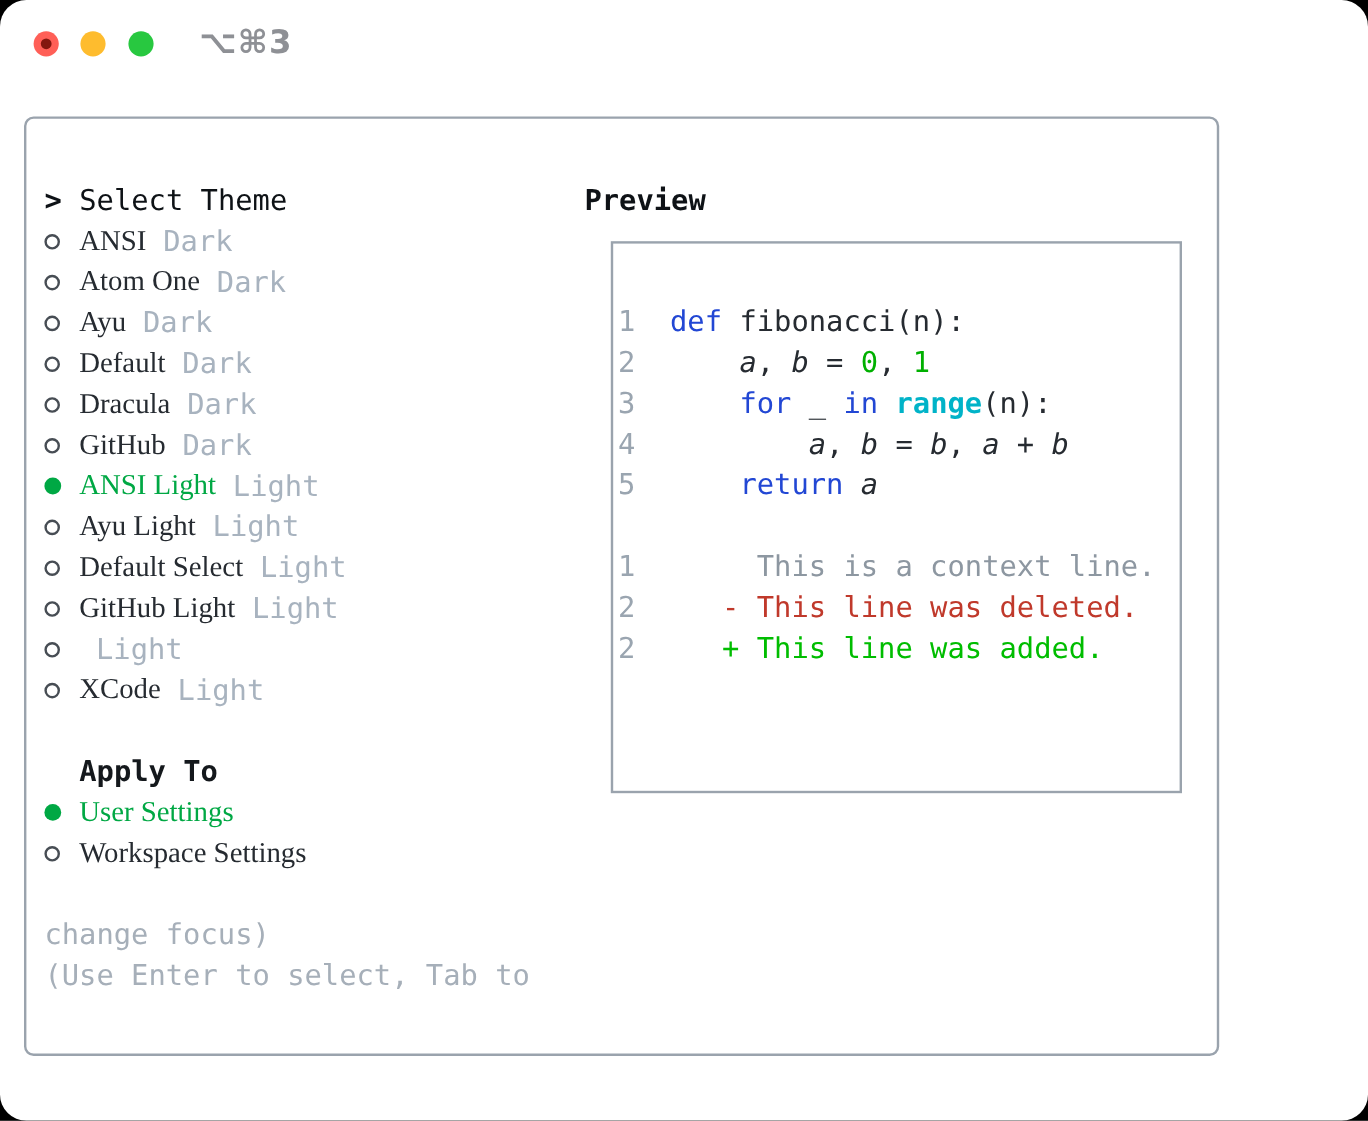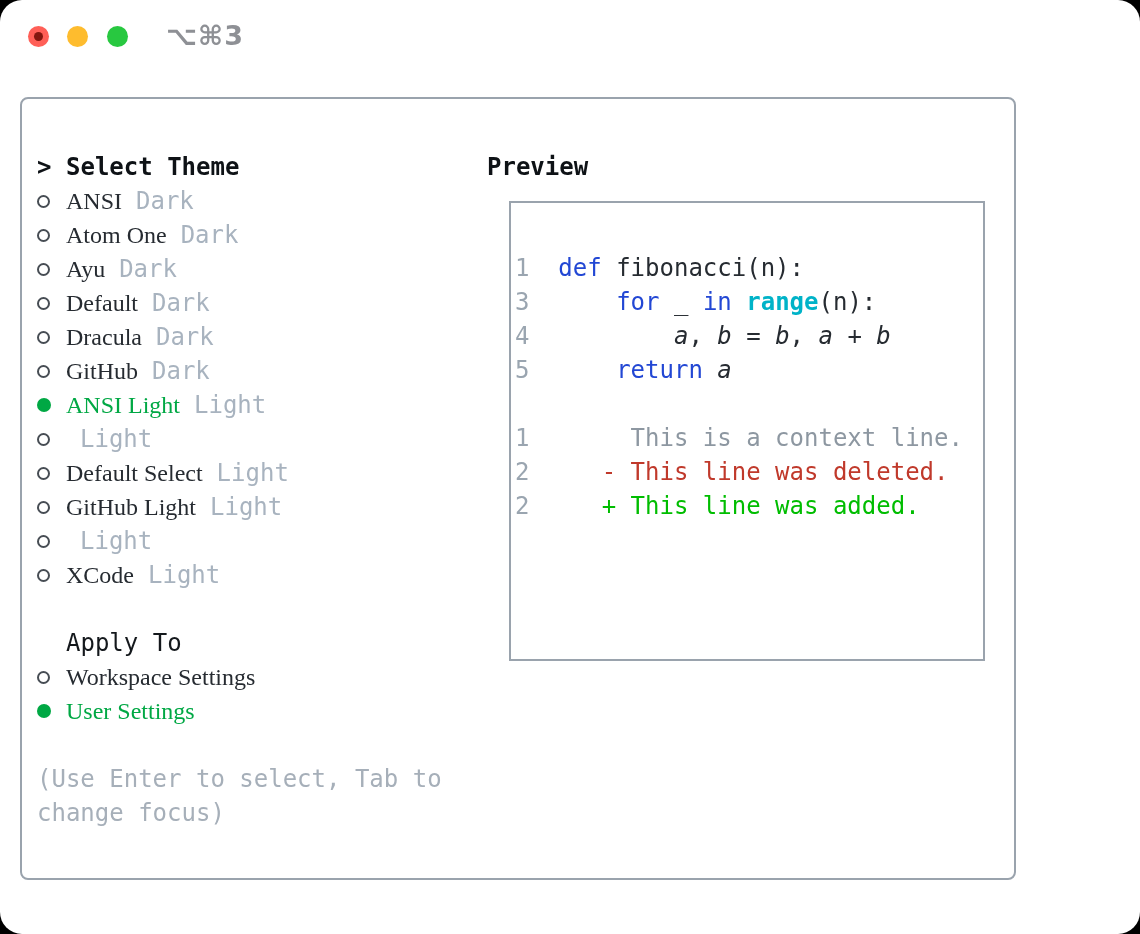--- a/index.html
+++ b/index.html
@@ -30,22 +30,22 @@
   
   .left-col{
     position:absolute;left:37px;top:150px;width:460px;
     font-size:24px;line-height:34px;color:var(--text,#262b31);
   }
   .row{display:flex;align-items:center;height:34px;white-space:pre;}
   .bullet{width:29px;flex:0 0 29px;display:flex;align-items:center;}
   .prompt{font-weight:700;color:#0e1216;}
   .circle{width:13px;height:13px;border-radius:50%;border:2.5px solid var(--circle,#474d54);box-sizing:border-box;}
   .circle.filled{width:14px;height:14px;border:none;background:var(--accent-green,#00a844);}
-  .hdr{font-weight:700;color:#0e1216;}
-  .hdr2{font-weight:400;color:#14181c;}
+  .hdr{font-weight:400;color:#0e1216;}
+  .hdr2{font-weight:700;color:#14181c;}
   .name{color:var(--text,#262b31);font-family:Liberation Serif, serif;}
   .row.selected .name{color:var(--accent-green,#00a844);}
   .tag{color:var(--muted,#a8b3bf);margin-left:14px;}
   .spacer{height:34px;}
   .hint{color:var(--hint,#a6afb9);height:34px;white-space:pre;}
   
   .preview-title{
     position:absolute;left:487px;top:150px;height:34px;line-height:34px;
     font-size:24px;font-weight:700;color:#0e1216;
   }
@@ -88,49 +88,50 @@
     </div>
 
     <div id="theme-items">
         <div class="row"><span class="bullet"><span class="circle"></span></span><span class="name">ANSI</span><span class="tag">Dark</span></div>
         <div class="row"><span class="bullet"><span class="circle"></span></span><span class="name">Atom One</span><span class="tag">Dark</span></div>
         <div class="row"><span class="bullet"><span class="circle"></span></span><span class="name">Ayu</span><span class="tag">Dark</span></div>
         <div class="row"><span class="bullet"><span class="circle"></span></span><span class="name">Default</span><span class="tag">Dark</span></div>
         <div class="row"><span class="bullet"><span class="circle"></span></span><span class="name">Dracula</span><span class="tag">Dark</span></div>
         <div class="row"><span class="bullet"><span class="circle"></span></span><span class="name">GitHub</span><span class="tag">Dark</span></div>
         <div class="row selected"><span class="bullet"><span class="circle filled"></span></span><span class="name">ANSI Light</span><span class="tag">Light</span></div>
-        <div class="row"><span class="bullet"><span class="circle"></span></span><span class="tag">Light</span></div>
+        <div class="row"><span class="bullet"><span class="circle"></span></span><span class="name">Ayu Light</span><span class="tag">Light</span></div>
         <div class="row"><span class="bullet"><span class="circle"></span></span><span class="name">Default Select</span><span class="tag">Light</span></div>
         <div class="row"><span class="bullet"><span class="circle"></span></span><span class="name">GitHub Light</span><span class="tag">Light</span></div>
         <div class="row"><span class="bullet"><span class="circle"></span></span><span class="tag">Light</span></div>
         <div class="row"><span class="bullet"><span class="circle"></span></span><span class="name">XCode</span><span class="tag">Light</span></div>
       </div>
 
     <div class="spacer"></div>
 
     <div class="row">
       <span class="bullet"></span>
       <span class="hdr2">Apply To</span>
     </div>
 
     <div id="apply-items">
+        <div class="row selected"><span class="bullet"><span class="circle filled"></span></span><span class="name">User Settings</span></div>
         <div class="row"><span class="bullet"><span class="circle"></span></span><span class="name">Workspace Settings</span></div>
-        <div class="row selected"><span class="bullet"><span class="circle filled"></span></span><span class="name">User Settings</span></div>
       </div>
 
     <div class="spacer"></div>
 
+    <div class="hint">change focus)</div>
     <div class="hint">(Use Enter to select, Tab to</div>
-    <div class="hint">change focus)</div>
   </div>
 
   <div class="preview-title">Preview</div>
   <div class="preview-box">
     <div id="preview-lines">
         <div class="cline"><span class="tok-ln">1</span><span class="tok-pl">  </span><span class="tok-kw">def</span><span class="tok-pl"> fibonacci(n):</span></div>
+        <div class="cline"><span class="tok-ln">2</span><span class="tok-pl">      </span><span class="tok-var">a</span><span class="tok-pl">, </span><span class="tok-var">b</span><span class="tok-pl"> = </span><span class="tok-lit">0</span><span class="tok-pl">, </span><span class="tok-lit">1</span></div>
         <div class="cline"><span class="tok-ln">3</span><span class="tok-pl">      </span><span class="tok-kw">for</span><span class="tok-pl"> _ </span><span class="tok-kw">in</span><span class="tok-pl"> </span><span class="tok-type">range</span><span class="tok-pl">(n):</span></div>
         <div class="cline"><span class="tok-ln">4</span><span class="tok-pl">          </span><span class="tok-var">a</span><span class="tok-pl">, </span><span class="tok-var">b</span><span class="tok-pl"> = </span><span class="tok-var">b</span><span class="tok-pl">, </span><span class="tok-var">a</span><span class="tok-pl"> + </span><span class="tok-var">b</span></div>
         <div class="cline"><span class="tok-ln">5</span><span class="tok-pl">      </span><span class="tok-kw">return</span><span class="tok-pl"> </span><span class="tok-var">a</span></div>
         <div class="cline"></div>
         <div class="cline"><span class="tok-ln">1</span><span class="tok-pl">       </span><span class="tok-ctx">This is a context line.</span></div>
         <div class="cline"><span class="tok-ln">2</span><span class="tok-pl">     </span><span class="tok-del">- This line was deleted.</span></div>
         <div class="cline"><span class="tok-ln">2</span><span class="tok-pl">     </span><span class="tok-add">+ This line was added.</span></div>
       </div>
   </div>
 

